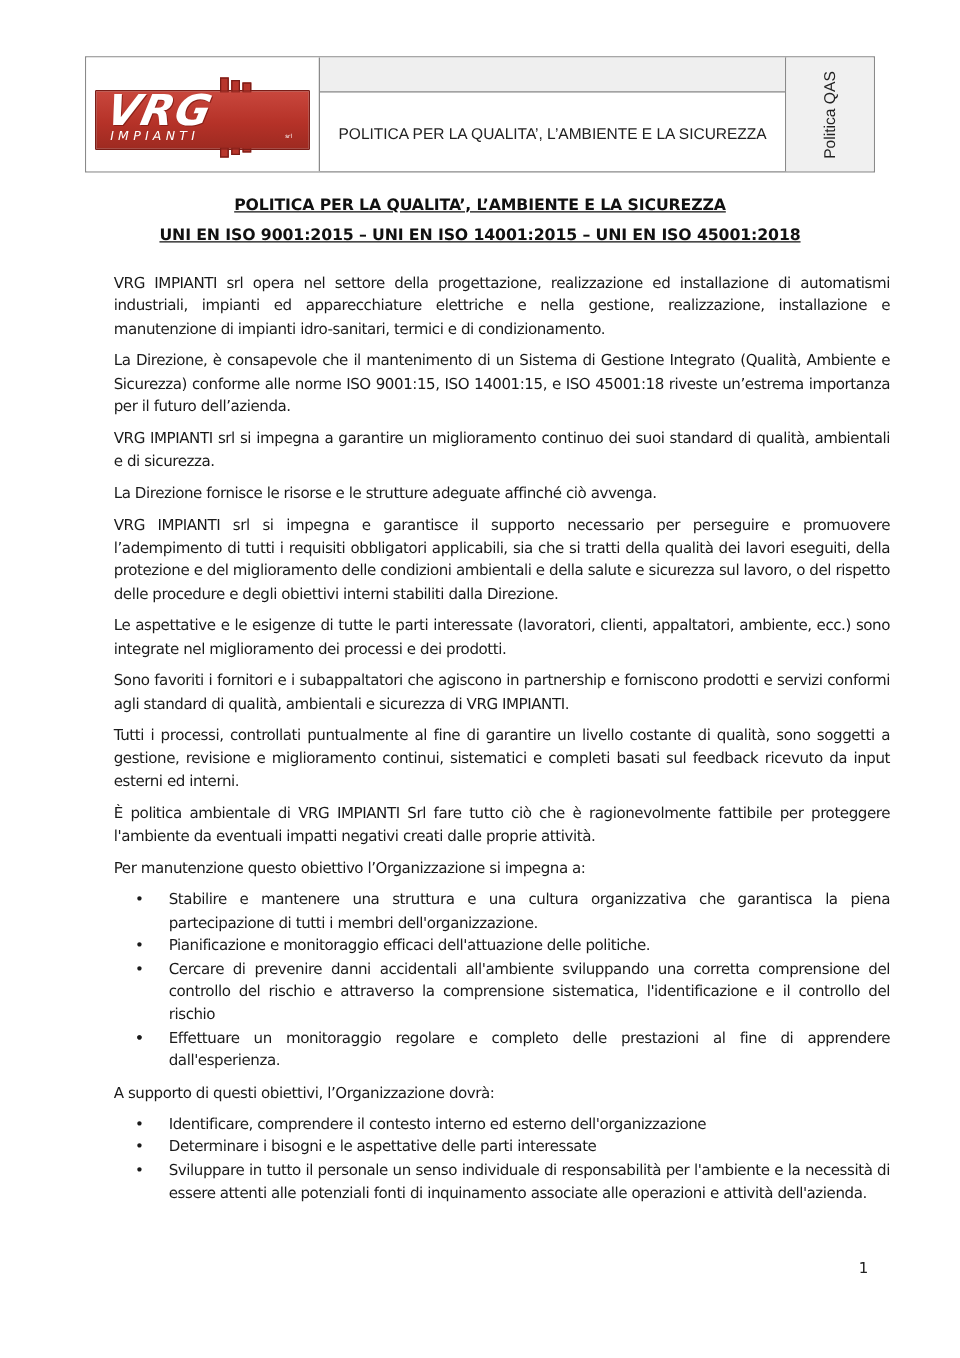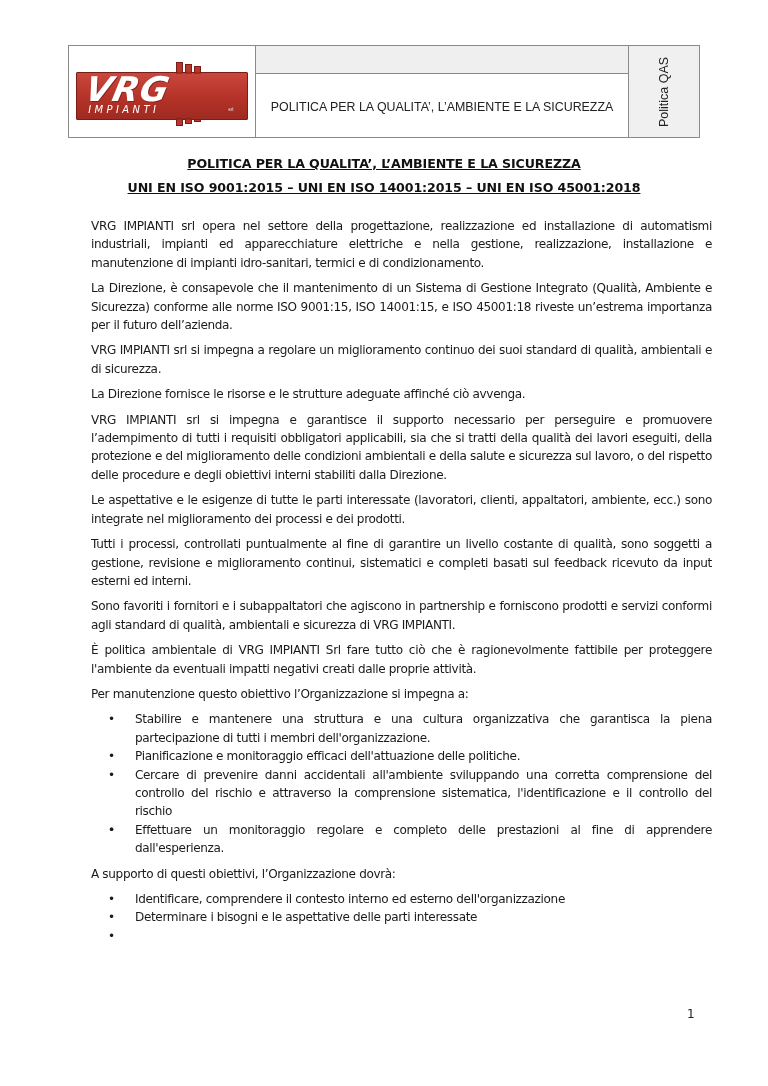--- a/index.html
+++ b/index.html
@@ -240,40 +240,40 @@
       <div class="hdr-right-label">Politica QAS</div>
     </div>
   </div>
 
   <div class="title title-1">POLITICA PER LA QUALITA’, L’AMBIENTE E LA SICUREZZA</div>
   <div class="title title-2">UNI EN ISO 9001:2015 – UNI EN ISO 14001:2015 – UNI EN ISO 45001:2018</div>
 
   <div class="body">
     <p>VRG IMPIANTI srl opera nel settore della progettazione, realizzazione ed installazione di automatismi industriali, impianti ed apparecchiature elettriche e nella gestione, realizzazione, installazione e manutenzione di impianti idro-sanitari, termici e di condizionamento.</p>
     <p>La Direzione, è consapevole che il mantenimento di un Sistema di Gestione Integrato (Qualità, Ambiente e Sicurezza) conforme alle norme ISO 9001:15, ISO 14001:15, e ISO 45001:18 riveste un’estrema importanza per il futuro dell’azienda.</p>
-    <p>VRG IMPIANTI srl si impegna a regolare un miglioramento continuo dei suoi standard di qualità, ambientali e di sicurezza.</p>
+    <p>VRG IMPIANTI srl si impegna a garantire un miglioramento continuo dei suoi standard di qualità, ambientali e di sicurezza.</p>
     <p>La Direzione fornisce le risorse e le strutture adeguate affinché ciò avvenga.</p>
     <p>VRG IMPIANTI srl si impegna e garantisce il supporto necessario per perseguire e promuovere l’adempimento di tutti i requisiti obbligatori applicabili, sia che si tratti della qualità dei lavori eseguiti, della protezione e del miglioramento delle condizioni ambientali e della salute e sicurezza sul lavoro, o del rispetto delle procedure e degli obiettivi interni stabiliti dalla Direzione.</p>
     <p>Le aspettative e le esigenze di tutte le parti interessate (lavoratori, clienti, appaltatori, ambiente, ecc.) sono integrate nel miglioramento dei processi e dei prodotti.</p>
+    <p>Sono favoriti i fornitori e i subappaltatori che agiscono in partnership e forniscono prodotti e servizi conformi agli standard di qualità, ambientali e sicurezza di VRG IMPIANTI.</p>
     <p>Tutti i processi, controllati puntualmente al fine di garantire un livello costante di qualità, sono soggetti a gestione, revisione e miglioramento continui, sistematici e completi basati sul feedback ricevuto da input esterni ed interni.</p>
-    <p>Sono favoriti i fornitori e i subappaltatori che agiscono in partnership e forniscono prodotti e servizi conformi agli standard di qualità, ambientali e sicurezza di VRG IMPIANTI.</p>
     <p>È politica ambientale di VRG IMPIANTI Srl fare tutto ciò che è ragionevolmente fattibile per proteggere l'ambiente da eventuali impatti negativi creati dalle proprie attività.</p>
     <p>Per manutenzione questo obiettivo l’Organizzazione si impegna a:</p>
 
     <ul>
       <li><span class="bullet">•</span><span>Stabilire e mantenere una struttura e una cultura organizzativa che garantisca la piena partecipazione di tutti i membri dell'organizzazione.</span></li>
       <li><span class="bullet">•</span><span>Pianificazione e monitoraggio efficaci dell'attuazione delle politiche.</span></li>
       <li><span class="bullet">•</span><span>Cercare di prevenire danni accidentali all'ambiente sviluppando una corretta comprensione del controllo del rischio e attraverso la comprensione sistematica, l'identificazione e il controllo del rischio</span></li>
       <li><span class="bullet">•</span></li>
       <li><span class="bullet">•</span><span>Effettuare un monitoraggio regolare e completo delle prestazioni al fine di apprendere dall'esperienza.</span></li>
     </ul>
 
     <p>A supporto di questi obiettivi, l’Organizzazione dovrà:</p>
 
     <ul>
       <li><span class="bullet">•</span><span>Identificare, comprendere il contesto interno ed esterno dell'organizzazione</span></li>
       <li><span class="bullet">•</span><span>Determinare i bisogni e le aspettative delle parti interessate</span></li>
-      <li><span class="bullet">•</span></li>
+      <li><span class="bullet">•</span><span>Sviluppare in tutto il personale un senso individuale di responsabilità per l'ambiente e la necessità di essere attenti alle potenziali fonti di inquinamento associate alle operazioni e attività dell'azienda.</span></li>
     </ul>
   </div>
 
   <div class="page-num">1</div>
 </div>
 
 </body></html>

